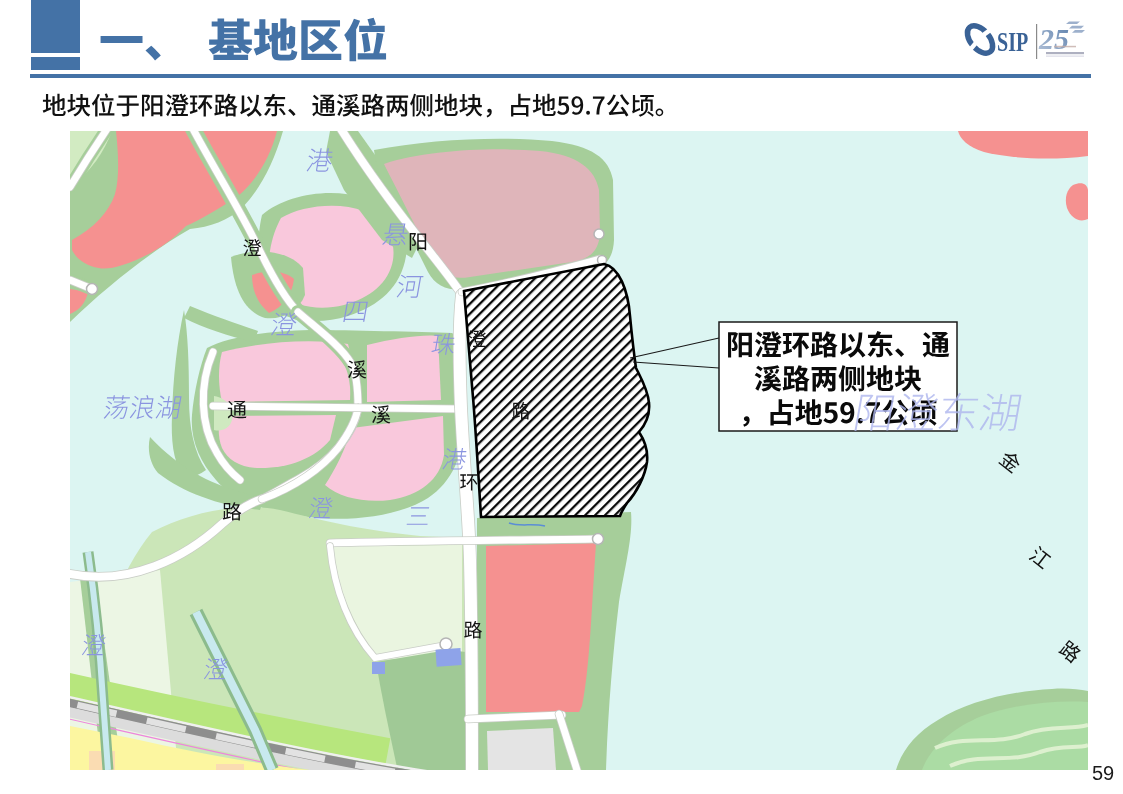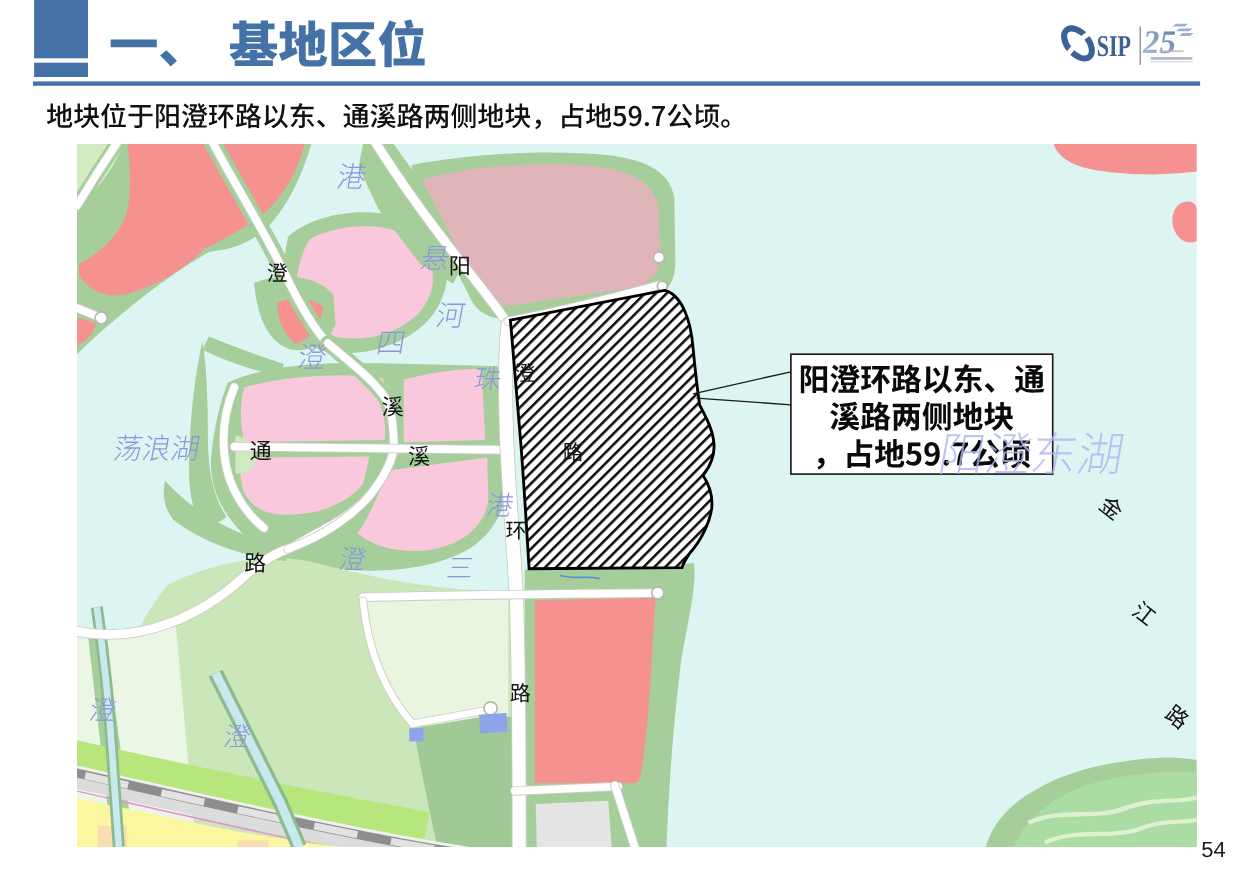--- a/index.html
+++ b/index.html
@@ -294,12 +294,12 @@
       <path transform="translate(909.3 423) scale(0.028 -0.028)" d="M628 455V284C628 188 605 64 343 -14C367 -34 400 -73 415 -96C684 3 738 156 738 283V455ZM688 70C761 23 856 -48 900 -95L974 -9C926 37 828 103 757 146ZM112 18V21C137 44 177 69 416 176C410 200 402 247 401 279L215 202V486H384V593H215V804H101V208C101 169 84 147 65 135C83 108 105 51 112 18ZM442 616V144H552V509H814V147H928V616H706C722 642 739 672 755 702H967V803H411V702H624C615 674 604 643 593 616Z"></path>
     </g>
     <g fill="#aeb6ee" transform="translate(851 428) skewX(-10)" opacity="0.8">
       <path transform="translate(0 0) scale(0.042 -0.042)" d="M469 773V-67H516V15H849V-58H897V773ZM516 61V382H849V61ZM516 429V727H849V429ZM95 792V-73H142V747H331C298 677 251 587 204 510C312 426 342 356 343 296C343 263 335 235 313 222C301 215 285 211 268 210C244 209 212 209 177 212C186 199 191 179 192 166C221 165 256 164 284 167C307 169 328 175 344 185C376 204 388 244 388 293C388 359 361 432 256 517C303 595 355 691 397 773L365 794L356 792Z"></path>
       <path transform="translate(42.0 0) scale(0.042 -0.042)" d="M431 377H797V233H431ZM386 420V189H843V420ZM441 161C468 111 492 45 499 1L545 17C536 60 512 126 484 174ZM109 786C165 755 230 706 263 670L290 710C258 744 191 790 136 821ZM57 516C113 488 180 444 214 412L238 453C205 485 137 527 82 552ZM85 -17 122 -56C175 38 238 167 283 270L250 306C201 194 132 61 85 -17ZM329 670C365 641 407 600 430 569C382 513 327 468 273 441C282 433 295 418 302 407C422 471 544 605 595 780L567 793L558 791H334V747H538C519 696 491 648 460 605C435 636 394 673 359 699ZM672 832 631 821C670 702 716 617 768 552C819 488 877 443 943 404C950 418 964 433 975 442C916 476 862 514 814 569C857 597 910 637 952 675L919 706C888 674 833 628 791 597C773 620 755 647 739 676C780 706 828 746 865 785L832 815C806 784 760 741 721 709C704 745 687 786 672 832ZM478 552V507H768V552ZM743 178C725 125 695 48 669 -3H288V-47H951V-3H716C741 44 770 108 792 163Z"></path>
       <path transform="translate(84.0 0) scale(0.042 -0.042)" d="M272 262C228 165 155 70 79 6C92 -2 111 -18 120 -26C194 42 270 144 319 249ZM668 241C750 163 844 54 886 -17L928 10C884 80 789 186 706 263ZM81 699V652H343C299 566 256 497 237 471C208 426 185 394 166 390C173 376 181 350 184 338C195 347 225 352 287 352H518V5C518 -9 515 -13 500 -14C483 -15 431 -15 369 -14C377 -29 385 -50 389 -65C459 -65 507 -65 533 -56C558 -46 567 -31 567 4V352H867L868 399H567V558H518V399H247C300 472 352 560 400 652H907V699H424C442 737 460 775 477 813L429 838C411 791 389 744 367 699Z"></path>
       <path transform="translate(126.0 0) scale(0.042 -0.042)" d="M90 790C148 760 216 713 249 679L278 718C244 751 176 796 119 824ZM45 517C106 491 177 449 214 417L241 456C205 488 133 529 72 552ZM67 -35 110 -62C155 27 210 154 249 257L211 283C169 174 109 42 67 -35ZM294 374V-27H339V60H576V374H462V571H608V618H462V812H418V618H255V571H418V374ZM657 794V385C657 244 645 73 530 -47C541 -53 559 -67 566 -75C654 17 686 145 696 265H874V-3C874 -17 869 -21 855 -22C841 -23 796 -23 741 -22C748 -35 756 -54 758 -66C828 -67 867 -65 889 -57C911 -49 920 -34 920 -3V794ZM701 749H874V555H701ZM701 511H874V310H699L701 385ZM339 329H531V104H339Z"></path>
     </g>
   </svg>
 
-<div style="position:absolute;left:1092px;top:762px;font-family:'Liberation Sans',sans-serif;font-size:20px;color:#1a1a1a">54</div>
+<div style="position:absolute;left:1092px;top:762px;font-family:'Liberation Sans',sans-serif;font-size:20px;color:#1a1a1a">59</div>
 </body></html>

